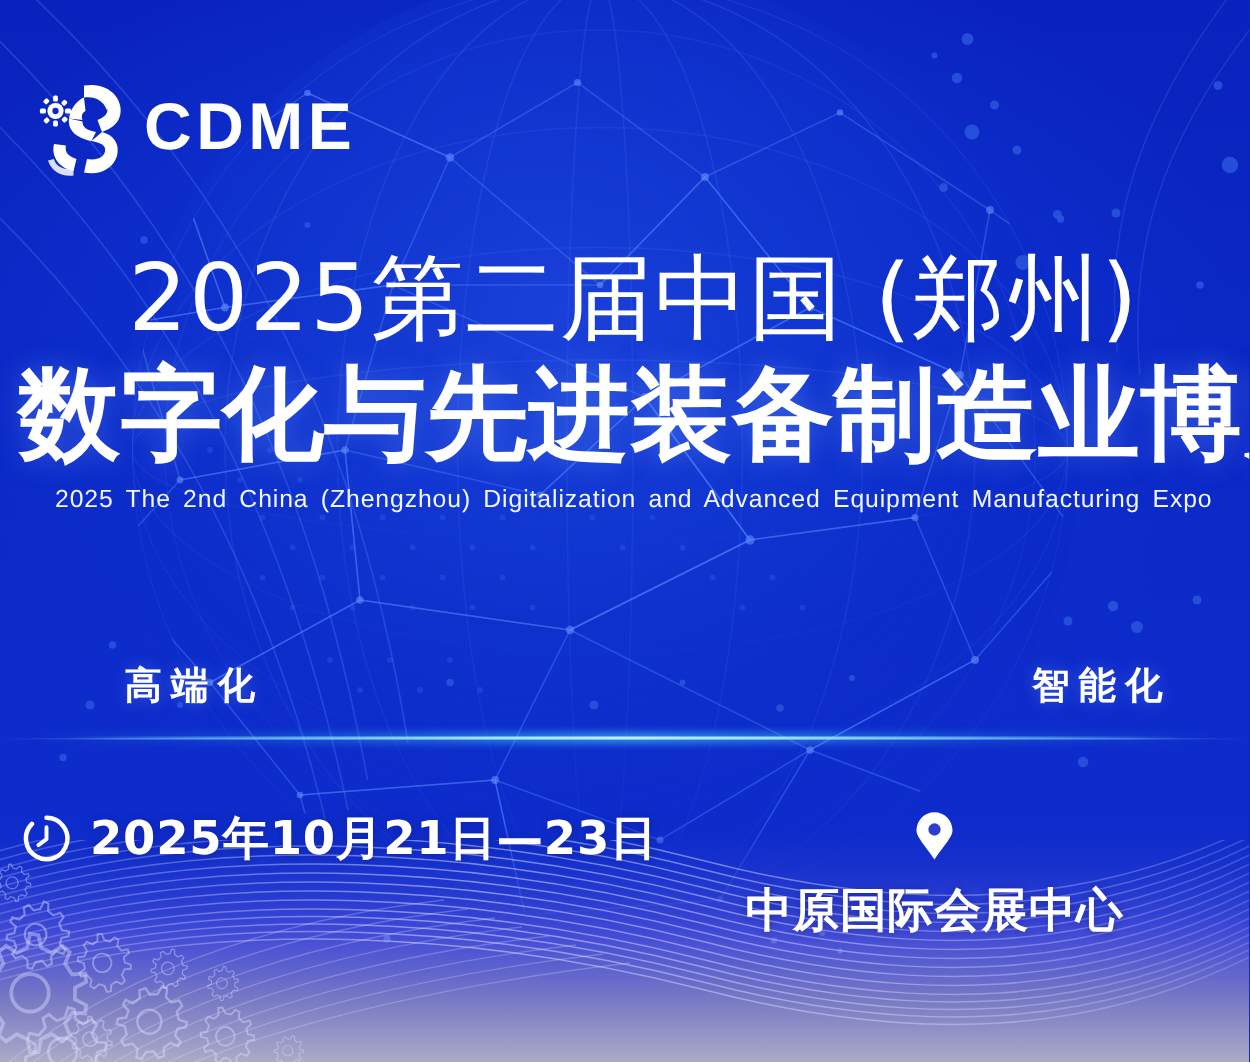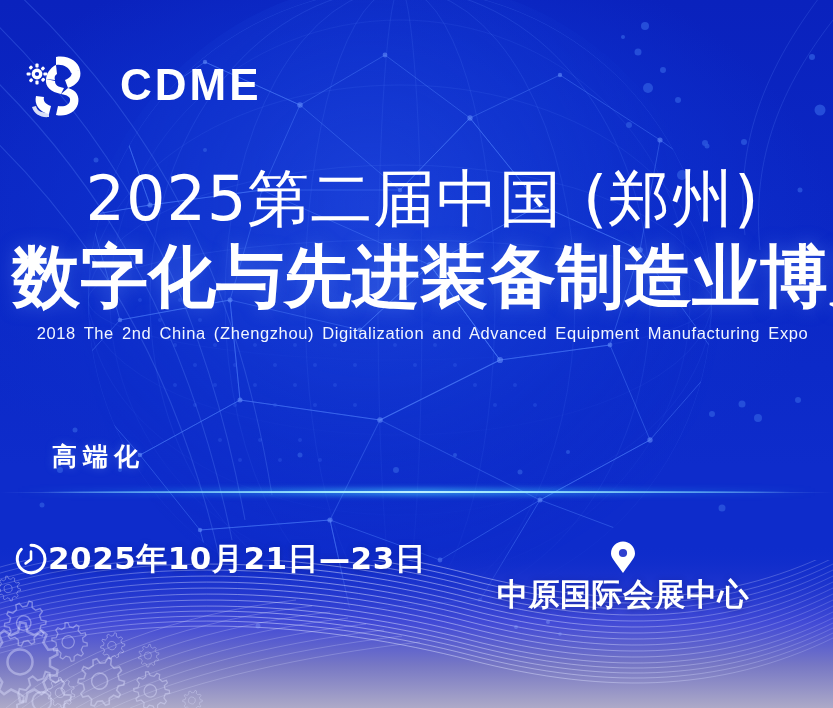--- a/index.html
+++ b/index.html
@@ -37,21 +37,20 @@
     z-index:10;
   }
   #logo-mark { width:62px; height:66px; display:block; }
   #logo-text {
     color:#ffffff;
     font-size:44px;
     font-weight:bold;
     letter-spacing:3px;
     line-height:1;
     font-family:"Liberation Sans","DejaVu Sans",sans-serif;
-    margin-left:24px;
   }
 
   
   #title-block {
     position:absolute; left:12px; right:0; top:166px;
     text-align:center; z-index:10;
   }
   #title-cn-1 {
     color:#ffffff;
     font-size:62px;
@@ -88,20 +87,21 @@
     display:flex; justify-content:space-between; align-items:center;
     z-index:10;
   }
   .keyword {
     color:#ffffff;
     font-size:25px;
     font-weight:bold;
     letter-spacing:6px;
     font-family:"DejaVu Sans","Liberation Sans",sans-serif;
     text-shadow:0 0 10px rgba(140,190,255,.30);
+    margin-left:31px;
   }
 
   
   #divider {
     position:absolute; left:0; right:0; top:488px; height:8px; z-index:9;
   }
   #divider .core {
     position:absolute; left:5%; right:5%; top:3px; height:2px;
     background:linear-gradient(90deg,
        rgba(90,200,255,0) 0%,
@@ -133,21 +133,21 @@
        rgba(150,190,255,0) 100%);
   }
 
   
   #footer {
     position:absolute; left:0; right:0; top:538px; height:56px;
     z-index:10;
   }
   .info-item {
     position:absolute;
-    display:flex; align-items:center; 
+    display:flex; align-items:center; gap:12px;
     color:#ffffff;
   }
   #info-date  { left:14px;  top:0; }
   #info-venue { left:497px; top:2px;flex-direction:column; }
 
   .info-text {
     font-size:31px;
     font-weight:bold;
     letter-spacing:.5px;
     white-space:nowrap;
@@ -490,25 +490,26 @@
         </g>
         <circle cx="15" cy="22" r="2.1" fill="#0b27c4"></circle>
       </g>
     </svg>
     <span id="logo-text">CDME</span>
   </div>
 
   <div id="title-block">
     <div id="title-cn-1">2025第二届中国 (郑州)</div>
     <div id="title-cn-2">数字化与先进装备制造业博览会</div>
-    <div id="title-en">2018 The 2nd  China  (Zhengzhou) Digitalization  and  Advanced  Equipment  Manufacturing  Expo</div>
+    <div id="title-en">2025 The 2nd  China  (Zhengzhou) Digitalization  and  Advanced  Equipment  Manufacturing  Expo</div>
   </div>
 
   <div id="keywords">
     <span class="keyword">高端化</span>
+    <span class="keyword">智能化</span>
   </div>
 
   <div id="divider">
     <div class="hairline"></div>
     <div class="glow"></div>
     <div class="core"></div>
   </div>
 
   <div id="footer">
 

